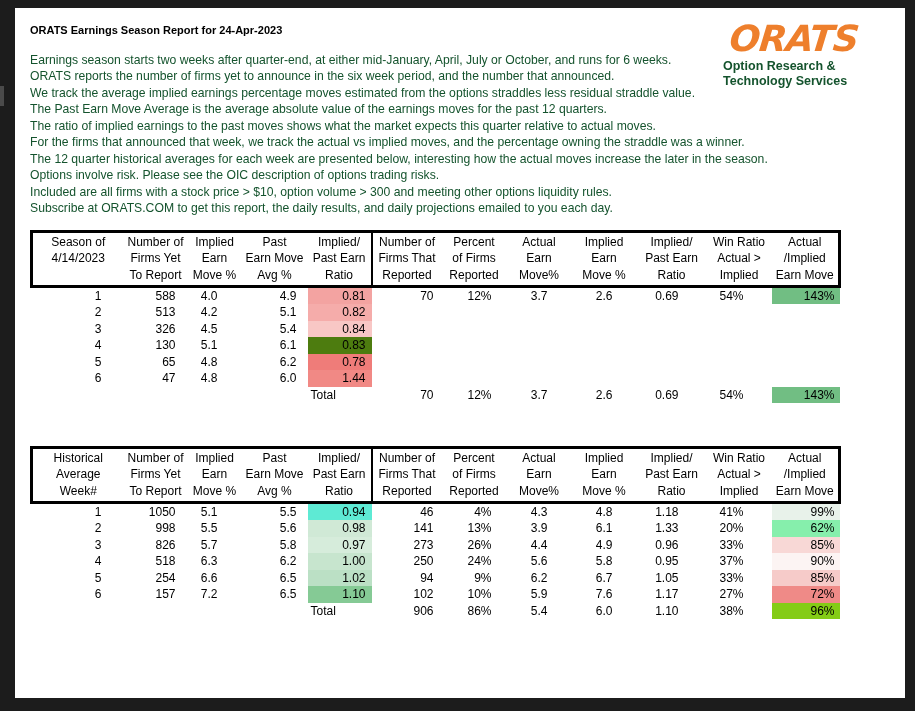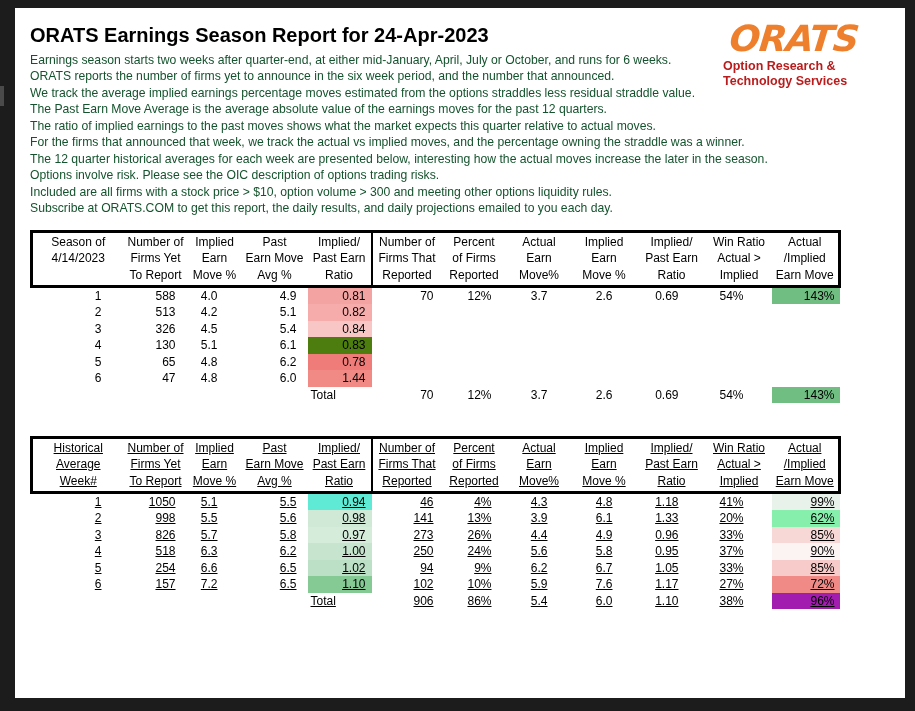--- a/index.html
+++ b/index.html
@@ -11,47 +11,47 @@
   }
   .page{
     position:absolute;left:15px;top:8px;width:890px;height:690px;
     background:#ffffff;
   }
   .scroll-fragment{
     position:absolute;left:0;top:86px;width:4px;height:20px;background:#4a4a4a;
   }
   .title{
     position:absolute;left:15px;top:16px;margin:0;
-    font-size:20px;font-weight:bold;color:#000;white-space:nowrap;
+    font-size:11px;font-weight:bold;color:#000;white-space:nowrap;
   }
   .intro{
     position:absolute;left:15px;top:44px;width:750px;
     font-size:12.2px;line-height:16.45px;color:#14532d;
   }
   .intro div{white-space:nowrap;}
   .logo{
     position:absolute;right:26px;top:12px;width:170px;text-align:center;
   }
   .wordmark{
     font-family:"DejaVu Sans", sans-serif;
     font-size:36px;font-weight:900;font-style:italic;
     color:#ee7f2c;letter-spacing:-1px;line-height:38px;
     transform:skewX(-6deg);
   }
   .tagline{
-    font-size:12.5px;font-weight:bold;line-height:15px;color:#b91c1c;
+    font-size:12.5px;font-weight:bold;line-height:15px;color:#14532d;
     text-align:left;margin-left:14px;margin-top:1px;
   }
   table.xtable{
     position:absolute;left:15px;
     border-collapse:collapse;table-layout:fixed;width:808px;
     font-size:12px;color:#000;
   }
   #table-season{top:222px;}
-  #table-historical{top:428px;text-decoration:underline;}
+  #table-historical{top:438px;}
   thead th{
     font-weight:normal;text-align:center;vertical-align:top;
     padding:1px 0 2px 0;
     border-top:3px solid #000;border-bottom:3px solid #000;
   }
   thead th:first-child{border-left:3px solid #000;}
   thead th:last-child{border-right:3px solid #000;}
   thead th.divider{border-left:2px solid #000;}
   thead th div{line-height:16.3px;white-space:nowrap;}
   tbody td{
@@ -452,18 +452,18 @@
           <td></td>
           <td></td>
           <td></td>
           <td class="total-label">Total</td>
           <td>906</td>
           <td>86%</td>
           <td>5.4</td>
           <td>6.0</td>
           <td>1.10</td>
           <td>38%</td>
-          <td style="background: #a21caf;">96%</td>
+          <td style="background: #84cc16;">96%</td>
         </tr>
       </tbody>
     </table>
 
 </div>
 
 </body></html>

